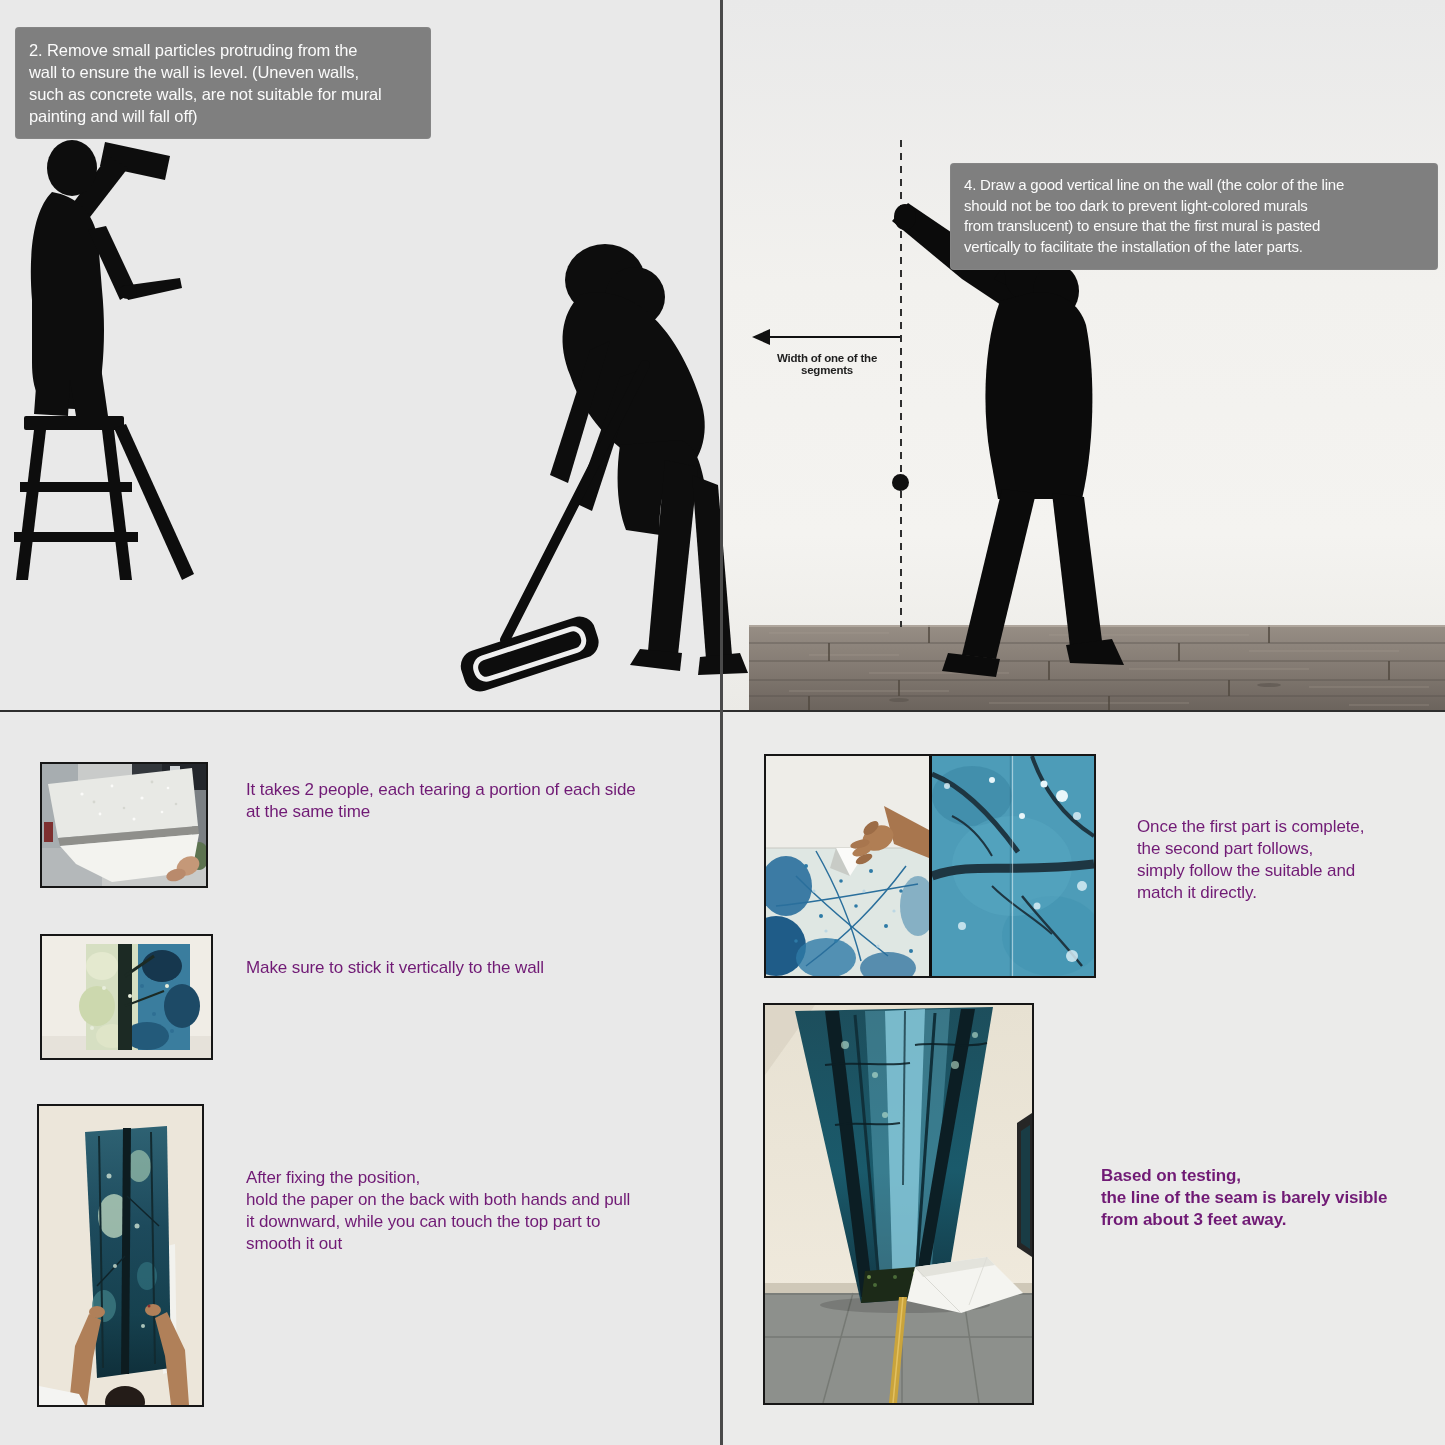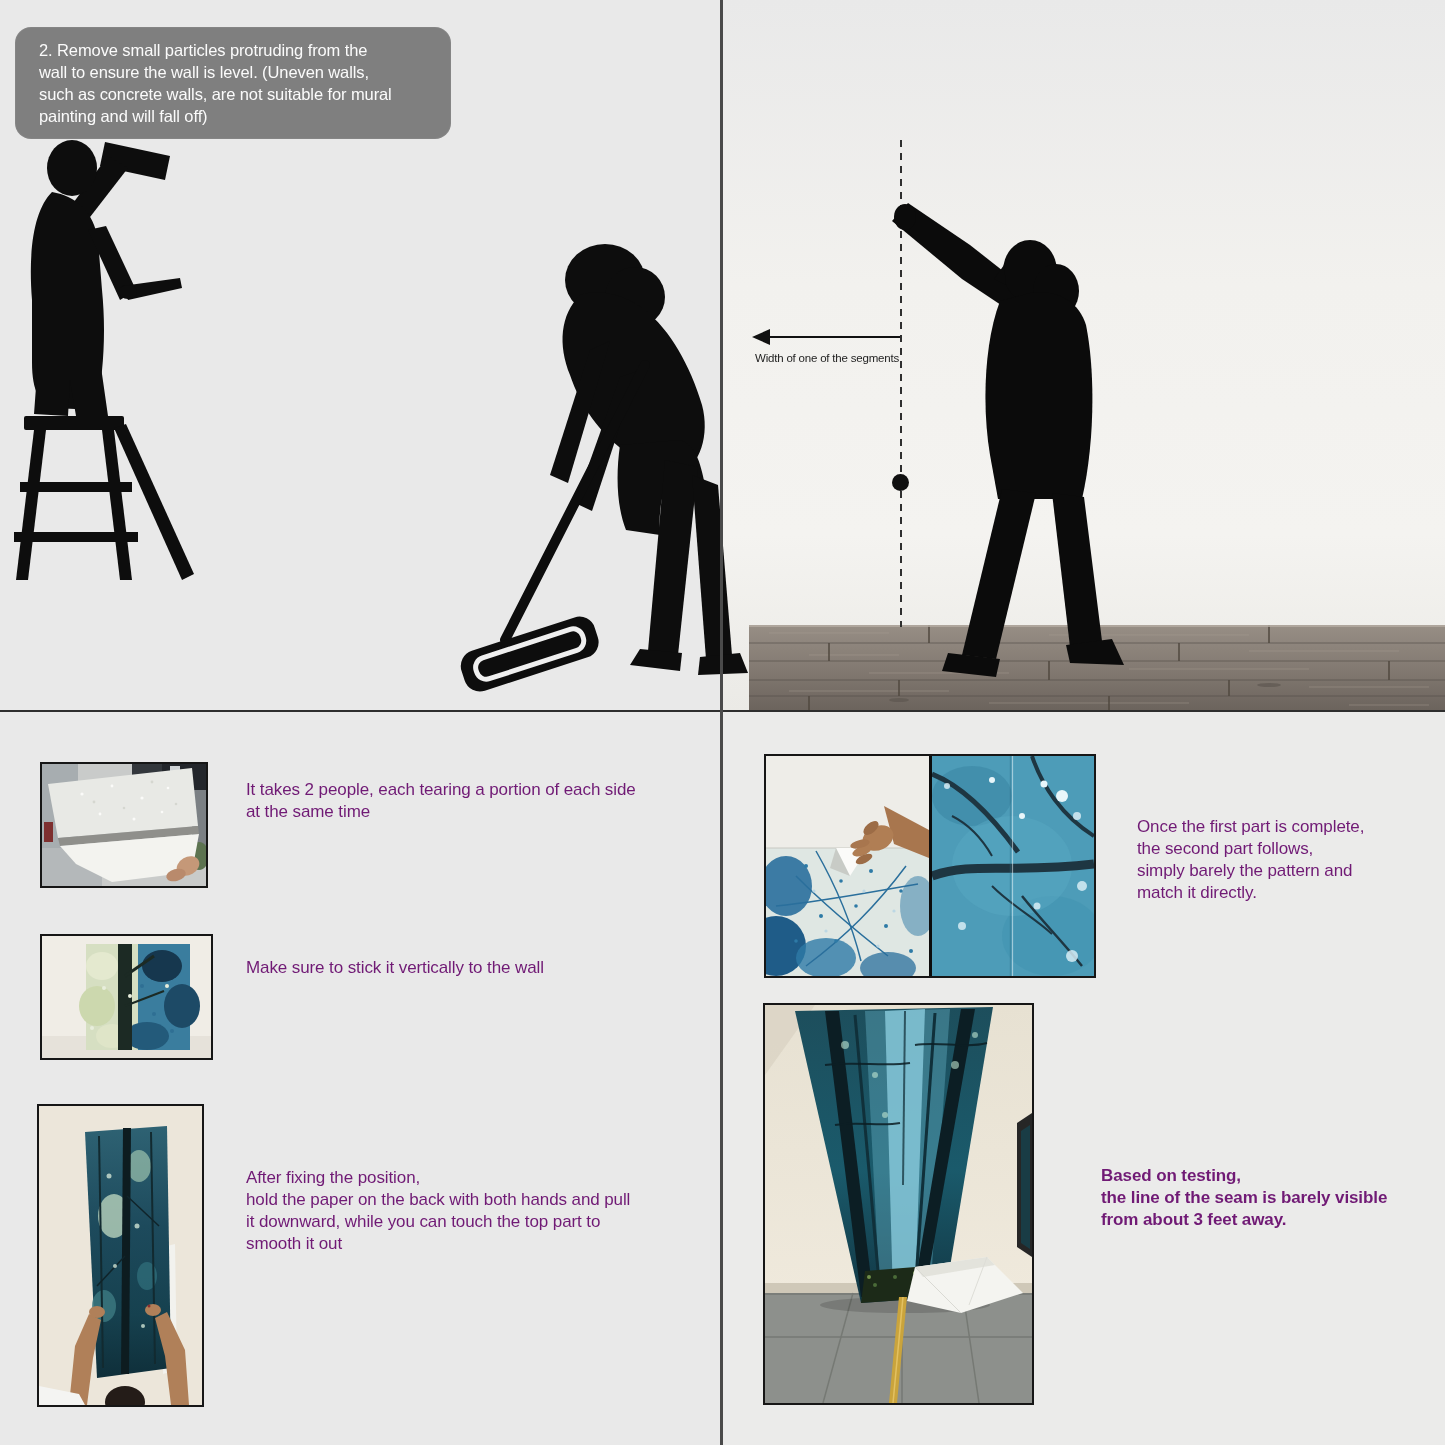--- a/index.html
+++ b/index.html
@@ -13,29 +13,29 @@
   #floor{left:749px;top:625px;width:696px;height:86px;}
   
   #divider-h{position:absolute;left:0;top:710px;width:1445px;height:2px;background:#2e2e2e;z-index:8;}
   #divider-v{position:absolute;left:720px;top:0;width:3px;height:1445px;background:#4a4a4a;z-index:9;}
   
   #plumb-line{position:absolute;left:900px;top:140px;width:2px;height:487px;z-index:1;
       background:repeating-linear-gradient(180deg,#2f2f2f 0 7px,rgba(0,0,0,0) 7px 13px);}
   #plumb-bob{position:absolute;left:892px;top:474px;width:17px;height:17px;border-radius:50%;background:#101010;z-index:2;}
   #width-arrow{left:750px;top:325px;width:154px;height:24px;z-index:3;}
   #width-label{position:absolute;left:752px;top:352px;width:150px;text-align:center;
-      font-size:11.5px;font-weight:normal;letter-spacing:-0.2px;color:#1e1e1e;z-index:3;}
+      font-size:11.5px;font-weight:bold;letter-spacing:-0.2px;color:#1e1e1e;z-index:3;}
   
   .sil{z-index:2;}
   #sil-ladder{left:8px;top:128px;width:330px;height:590px;}
   #sil-mop{left:430px;top:235px;width:320px;height:470px;}
   #sil-plumb{left:878px;top:193px;width:295px;height:510px;}
   
-  .note{position:absolute;background:#7f7f7f;border-radius:16px;color:#fbfbfb;
-        padding:12px 24px;white-space:pre-line;z-index:5;
+  .note{position:absolute;background:#7f7f7f;border-radius:4px;color:#fbfbfb;
+        padding:12px 14px;white-space:pre-line;z-index:5;
         box-shadow:inset 0 0 0 1px rgba(255,255,255,0.05);}
   #note2{left:15px;top:27px;width:388px;font-size:16.5px;line-height:1.34;letter-spacing:-0.1px;}
   #note3{left:173px;top:343px;width:368px;height:56px;font-size:16px;line-height:1.3;letter-spacing:-0.1px;}
   #note4{left:950px;top:163px;width:460px;font-size:15px;line-height:1.38;letter-spacing:-0.2px;}
   
   .caption{position:absolute;color:#701a75;font-size:17px;line-height:1.3;
            white-space:pre-line;letter-spacing:-0.1px;z-index:4;}
   #cap1{left:246px;top:779px;}
   #cap2{left:246px;top:957px;text-align:right;}
   #cap3{left:246px;top:1138px;margin-top:29px;}
@@ -164,20 +164,24 @@
       <polygon points="70,460 122,466 118,484 64,478"></polygon>
       <polygon points="174,300 206,304 224,448 192,454"></polygon>
       <polygon points="188,452 234,446 246,472 192,470"></polygon>
     </g>
   </svg>
 
   <div class="note" id="note2">2. Remove small particles protruding from the
 wall to ensure the wall is level. (Uneven walls,
 such as concrete walls, are not suitable for mural
 painting and will fall off)</div>
+  <div class="note" id="note4">4. Draw a good vertical line on the wall (the color of the line
+should not be too dark to prevent light-colored murals
+from translucent) to ensure that the first mural is pasted
+vertically to facilitate the installation of the later parts.</div>
 
   <div id="divider-h"></div>
   <div id="divider-v"></div>
 
   <div class="photo" id="photo1">
     <svg width="164" height="122" viewBox="0 0 164 122">
       <rect width="164" height="122" fill="#c9cbca"></rect>
       <rect x="0" y="0" width="36" height="122" fill="#a7adb0"></rect>
       <rect x="90" y="0" width="74" height="26" fill="#33373c"></rect>
       <rect x="120" y="0" width="44" height="40" fill="#23262b"></rect>
@@ -423,19 +427,19 @@
       <polygon points="150,262 222,252 230,260 158,272" fill="#e3e3dc"></polygon>
       <path d="M150,262 L196,308" stroke="#d9d9d3" stroke-width="1" fill="none"></path>
       <path d="M222,252 L204,300" stroke="#ddddd7" stroke-width="1" fill="none"></path>
       <polygon points="134,292 142,292 132,398 124,398" fill="#caa43c"></polygon>
       <line x1="138" y1="292" x2="128" y2="398" stroke="#e3c162" stroke-width="1.5"></line>
     </svg>
   </div>
 
   <div class="caption" id="cap4">Once the first part is complete,
 the second part follows,
-simply barely the pattern and
+simply follow the suitable and
 match it directly.</div>
   <div class="caption" id="cap5">Based on testing,
 the line of the seam is barely visible
 from about 3 feet away.</div>
 
 </div>
 
 </body></html>

